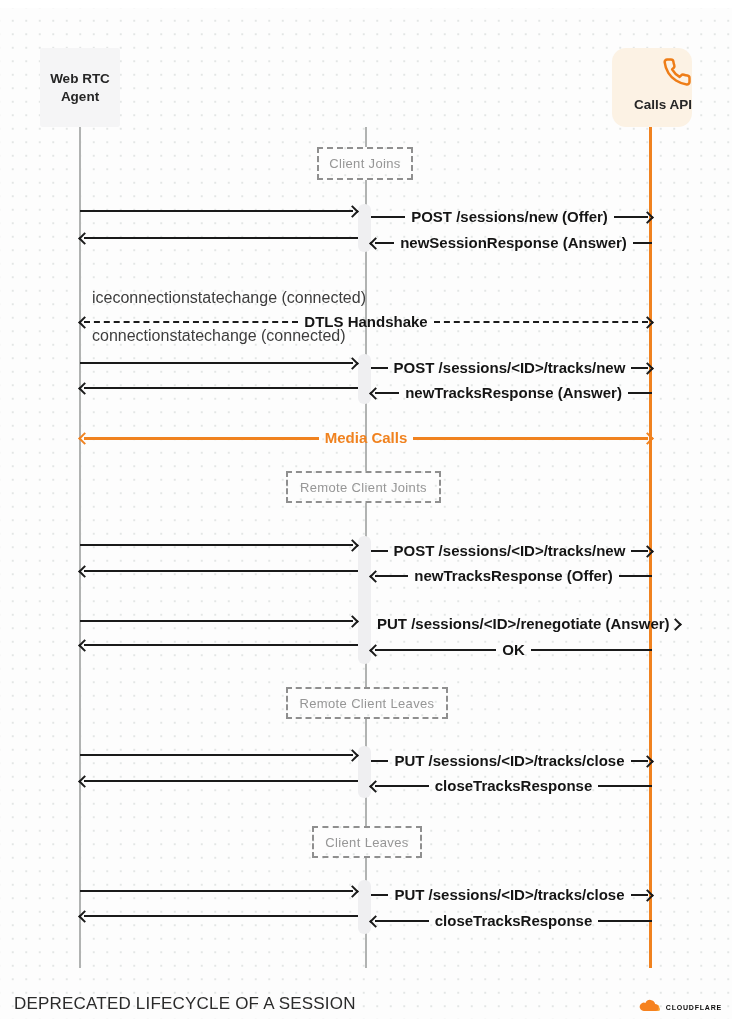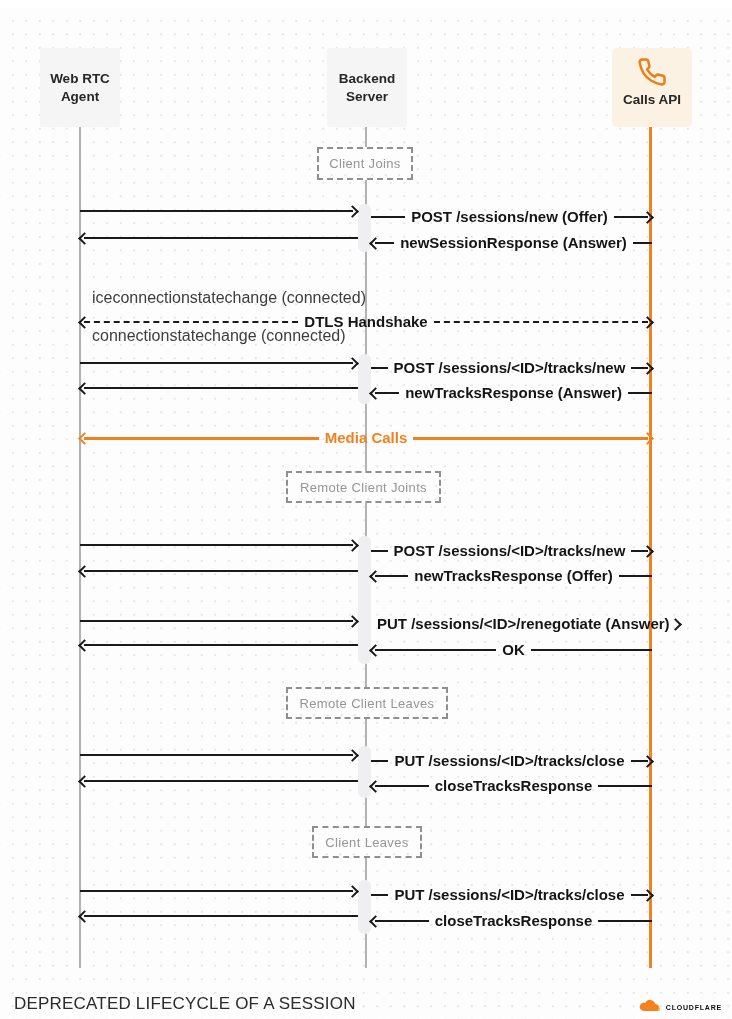--- a/index.html
+++ b/index.html
@@ -17,21 +17,21 @@
   .actor {
     position:absolute; top:40px; width:80px; height:79px;
     display:flex; flex-direction:column; align-items:center; justify-content:center;
     background:#f5f5f6; border-radius:3px; z-index:4;
   }
   .actor-label {
     font-size:13.5px; font-weight:bold; color:#262626; text-align:center;
     line-height:1.32; white-space:pre-line;
   }
   .actor.calls {
-    background:#fcf2e4; border-radius:5px; justify-content:flex-start; padding-top:9px; 
+    background:#fcf2e4; border-radius:14px; justify-content:flex-start; padding-top:9px; gap:5px;align-items:flex-end;
   }
   
   .lifeline { position:absolute; top:119px; height:841px; z-index:1; }
   .lifeline.gray { width:2px; background:#b1b3b2; }
   .lifeline.orange { width:3px; background:#f0821f; }
   
   .activation {
     position:absolute; left:358px; width:13px; background:#efeff1;
     border-radius:6px; z-index:2;
   }
@@ -80,24 +80,20 @@
   <div class="activation" style="top:196px;height:48px"></div>
   <div class="activation" style="top:346px;height:50px"></div>
   <div class="activation" style="top:528px;height:128px"></div>
   <div class="activation" style="top:738px;height:52px"></div>
   <div class="activation" style="top:872px;height:54px"></div>
 
   <div class="actor" style="left:40px">
     <div class="actor-label">Web RTC
 Agent</div>
   </div>
-  <div class="actor" style="left:327px">
-    <div class="actor-label">Backend
-Server</div>
-  </div>
   <div class="actor calls" style="left:612px">
     <span>
       <svg width="30" height="30" viewBox="0 0 24 24" fill="none" stroke="#ee7d17" stroke-width="2" stroke-linecap="round" stroke-linejoin="round">
         <path d="M22 16.92v3a2 2 0 0 1-2.18 2 19.79 19.79 0 0 1-8.63-3.07 19.5 19.5 0 0 1-6-6 19.79 19.79 0 0 1-3.07-8.67A2 2 0 0 1 4.11 2h3a2 2 0 0 1 2 1.72 12.84 12.84 0 0 0 .7 2.81 2 2 0 0 1-.45 2.11L8.09 9.91a16 16 0 0 0 6 6l1.27-1.27a2 2 0 0 1 2.11-.45 12.84 12.84 0 0 0 2.81.7A2 2 0 0 1 22 16.92z"></path>
       </svg>
     </span>
     <div class="actor-label">Calls API</div>
   </div>
 
   <div class="group-box" style="left:286px;top:463px;width:155px;height:32px">

